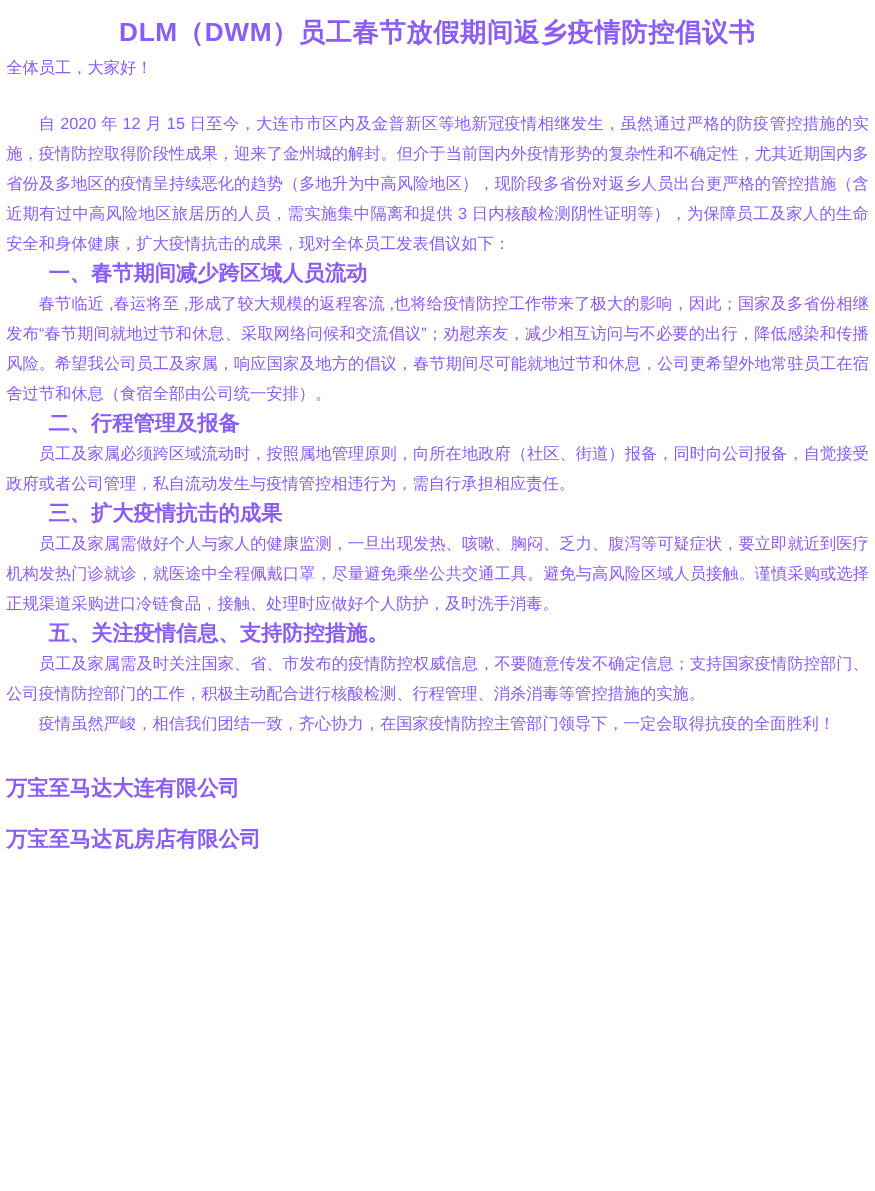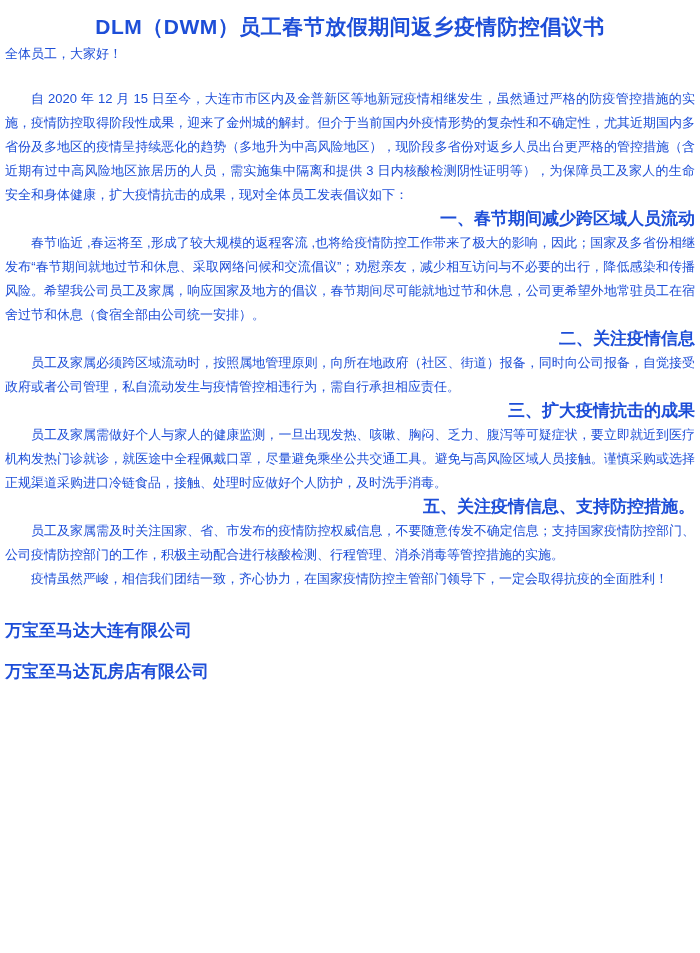--- a/index.html
+++ b/index.html
@@ -6,21 +6,21 @@
     margin: 0;
     padding: 0;
     background: #ffffff;
   }
   .page {
     position: relative;
     width: 700px;
     height: 953px;
     margin: 0 auto;
     background: #ffffff;
-    color: #1d4ed8;
+    color: #8b5cf6;
     font-family: "Liberation Sans", "DejaVu Sans", sans-serif;
     overflow: hidden;
     box-sizing: border-box;
     padding: 10px 5px 0 5px;
   }
   .doc-title {
     text-align: center;
     font-size: 21px;
     font-weight: bold;
     line-height: 30px;
@@ -44,21 +44,20 @@
   }
   .para {
     text-indent: 2em;
   }
   .sec-heading {
     margin: 0;
     font-size: 17px;
     font-weight: bold;
     line-height: 24px;
     text-indent: 2em;
-    text-align: right;
   }
   .sig {
     font-size: 17px;
     line-height: 24px;
     padding-right: 52px;
     font-weight: bold;
   }
   .sig-1 { margin-top: 28px; }
   .sig-2 { margin-top: 17px; }
 </style>
@@ -69,21 +68,21 @@
 
   <h1 class="doc-title">DLM（DWM）员工春节放假期间返乡疫情防控倡议书</h1>
 
   <p class="body-text greeting">全体员工，大家好！</p>
 
   <p class="body-text para intro">自 2020 年 12 月 15 日至今，大连市市区内及金普新区等地新冠疫情相继发生，虽然通过严格的防疫管控措施的实施，疫情防控取得阶段性成果，迎来了金州城的解封。但介于当前国内外疫情形势的复杂性和不确定性，尤其近期国内多省份及多地区的疫情呈持续恶化的趋势（多地升为中高风险地区），现阶段多省份对返乡人员出台更严格的管控措施（含近期有过中高风险地区旅居历的人员，需实施集中隔离和提供 3 日内核酸检测阴性证明等），为保障员工及家人的生命安全和身体健康，扩大疫情抗击的成果，现对全体员工发表倡议如下：</p>
 
   <h2 class="sec-heading">一、春节期间减少跨区域人员流动</h2>
   <p class="body-text para">春节临近 ,春运将至 ,形成了较大规模的返程客流 ,也将给疫情防控工作带来了极大的影响，因此；国家及多省份相继发布“春节期间就地过节和休息、采取网络问候和交流倡议”；劝慰亲友，减少相互访问与不必要的出行，降低感染和传播风险。希望我公司员工及家属，响应国家及地方的倡议，春节期间尽可能就地过节和休息，公司更希望外地常驻员工在宿舍过节和休息（食宿全部由公司统一安排）。</p>
 
-  <h2 class="sec-heading">二、关注疫情信息</h2>
+  <h2 class="sec-heading">二、行程管理及报备</h2>
   <p class="body-text para">员工及家属必须跨区域流动时，按照属地管理原则，向所在地政府（社区、街道）报备，同时向公司报备，自觉接受政府或者公司管理，私自流动发生与疫情管控相违行为，需自行承担相应责任。</p>
 
   <h2 class="sec-heading">三、扩大疫情抗击的成果</h2>
 
   <p class="body-text para">员工及家属需做好个人与家人的健康监测，一旦出现发热、咳嗽、胸闷、乏力、腹泻等可疑症状，要立即就近到医疗机构发热门诊就诊，就医途中全程佩戴口罩，尽量避免乘坐公共交通工具。避免与高风险区域人员接触。谨慎采购或选择正规渠道采购进口冷链食品，接触、处理时应做好个人防护，及时洗手消毒。</p>
 
   <h2 class="sec-heading">五、关注疫情信息、支持防控措施。</h2>
   <p class="body-text para">员工及家属需及时关注国家、省、市发布的疫情防控权威信息，不要随意传发不确定信息；支持国家疫情防控部门、公司疫情防控部门的工作，积极主动配合进行核酸检测、行程管理、消杀消毒等管控措施的实施。</p>
 
   <p class="body-text para">疫情虽然严峻，相信我们团结一致，齐心协力，在国家疫情防控主管部门领导下，一定会取得抗疫的全面胜利！</p>

